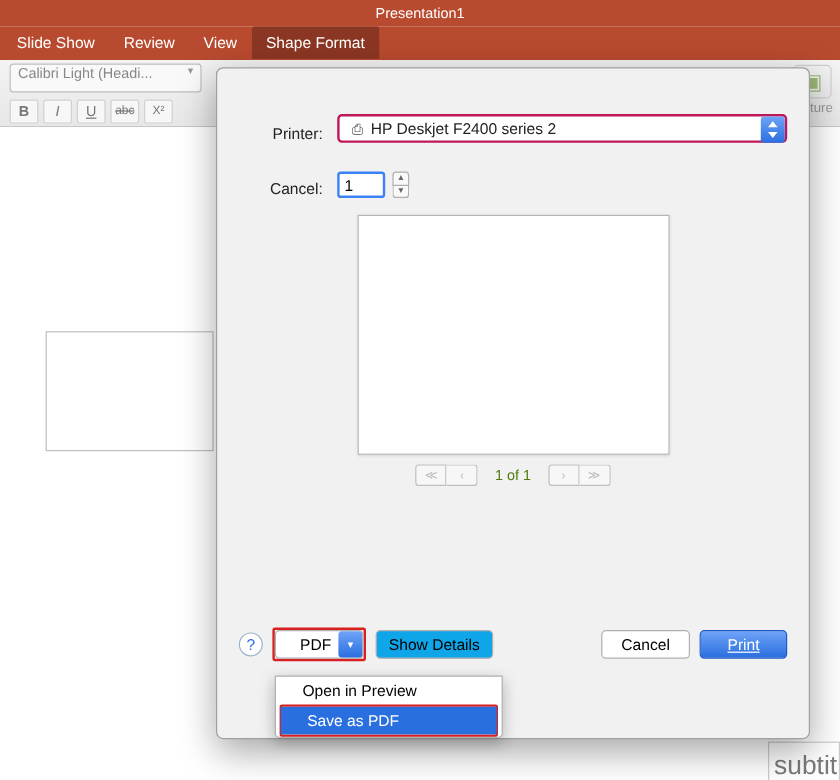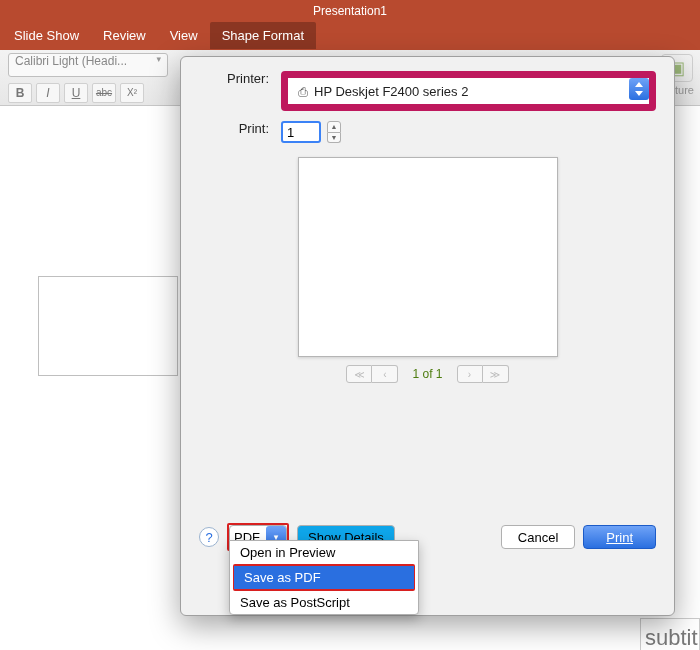--- a/index.html
+++ b/index.html
@@ -14,50 +14,50 @@
   .fmt-row { display: flex; gap: 4px; margin-top: 4px; }
   .fmt-btn { width: 24px; height: 20px; border: 1px solid #d0d0d0; background: #f7f7f7; border-radius: 2px; display: flex; align-items: center; justify-content: center; font-size: 12px; color: #777; cursor: pointer; }
   .left-toolbar { display: flex; flex-direction: column; gap: 2px; }
   .right-toolbar { position: absolute; right: 6px; top: 4px; text-align: center; color: #999; font-size: 11px; }
   .pic-icon { width: 32px; height: 28px; border: 1px solid #d0d0d0; border-radius: 4px; margin: 0 auto 2px; display: flex; align-items: center; justify-content: center; font-size: 18px; color: #9cb87a; }
   .workspace { position: absolute; top: 106px; left: 0; right: 0; bottom: 0; background: #fff; }
   .slide-thumb { position: absolute; left: 38px; top: 170px; width: 140px; height: 100px; background: #fff; border: 1px solid #bfbfbf; }
   .subtitle-box { position: absolute; right: 0; top: 512px; width: 60px; height: 40px; border: 1px solid #ccc; background: #fff; font-size: 22px; color: #7a7a7a; display: flex; align-items: center; justify-content: flex-start; padding-left: 4px; overflow: hidden; }
   .print-dialog { position: absolute; left: 180px; top: 56px; width: 495px; height: 560px; background: #f1f1f1; border: 1px solid #9f9f9f; box-shadow: 0 10px 30px rgba(0,0,0,0.35); border-radius: 6px; }
   .pd-body { padding: 14px 18px 0 18px; }
-  .pd-row { display: flex; align-items: flex-start; margin-bottom: 10px; }
+  .pd-row { display: flex; align-items: flex-end; margin-bottom: 10px; margin-top: 24px; }
   .pd-label { width: 70px; text-align: right; margin-right: 12px; color: #222; font-size: 13px; }
-  .pd-select { flex: 1; height: 40px; background: #fff; border: 7px solid #be185d; border-radius: 4px; display: flex; align-items: center; justify-content: space-between; padding: 0 4px 0 8px; font-size: 13px; color: #222; position: relative; }
+  .pd-select { flex: 1; height: 24px; background: #fff; border: 2px solid #be185d; border-radius: 4px; display: flex; align-items: center; justify-content: space-between; padding: 0 4px 0 8px; font-size: 13px; color: #222; position: relative; }
   .pd-select .cap { width: 20px; height: 22px; background: linear-gradient(#6fa3f7,#2a6fe0); border-radius: 3px; display: flex; align-items: center; justify-content: center; color: #fff; position: absolute; right: 0; top: 0; }
   .pd-select .cap svg { width: 10px; height: 16px; }
   .pd-input { width: 40px; height: 22px; border: 2px solid #3b82f6; border-radius: 3px; font-size: 13px; text-align: left; padding: 0 4px; background: #fff; }
   .stepper { width: 14px; height: 22px; margin-left: 6px; display: flex; flex-direction: column; }
   .stepper div { flex: 1; border: 1px solid #b0b0b0; background: #f9f9f9; font-size: 7px; display: flex; align-items: center; justify-content: center; color: #666; cursor: pointer; }
   .stepper div:first-child { border-radius: 3px 3px 0 0; }
   .stepper div:last-child { border-radius: 0 0 3px 3px; border-top: none; }
   .small-select { width: 60px; height: 22px; background: #fff; border: 1px solid #b0c4e8; border-radius: 4px; display: flex; align-items: center; padding: 0 4px 0 8px; font-size: 13px; position: relative; }
   .small-select .cap { width: 18px; height: 20px; background: linear-gradient(#6fa3f7,#2a6fe0); border-radius: 3px; position: absolute; right: 0; top: 0; display: flex; align-items: center; justify-content: center; color: #fff; }
   .preview { width: 260px; height: 200px; background: #fff; border: 1px solid #b5b5b5; margin: 14px auto 8px; box-shadow: 0 1px 3px rgba(0,0,0,0.15); }
   .pager { display: flex; align-items: center; justify-content: center; gap: 14px; margin-top: 6px; }
   .pager-btn { width: 26px; height: 18px; border: 1px solid #c0c0c0; background: #f7f7f7; border-radius: 3px; display: flex; align-items: center; justify-content: center; font-size: 10px; color: #bbb; cursor: pointer; }
   .pager-group { display: flex; }
   .pager-group .pager-btn:first-child { border-radius: 3px 0 0 3px; }
   .pager-group .pager-btn:last-child { border-radius: 0 3px 3px 0; border-left: none; }
   .page-num { font-size: 12px; color: #4d7c0f; }
   .pd-footer { display: flex; align-items: center; padding: 10px 18px; gap: 8px; position: absolute; bottom: 54px; left: 0; right: 0; }
   .help { width: 20px; height: 20px; border: 1px solid #9bb3d0; border-radius: 50%; color: #2a6fe0; font-size: 13px; display: flex; align-items: center; justify-content: center; background: #fff; cursor: pointer; }
-  .pdf-btn { height: 24px; background: #fff; border: 1px solid #b0b0b0; border-radius: 4px; padding: 0 26px 0 4px; font-size: 13px; display: flex; align-items: center; position: relative; cursor: pointer; }
+  .pdf-btn { height: 24px; background: #fff; border: 1px solid #b0b0b0; border-radius: 4px; padding: 0 26px 0 20px; font-size: 13px; display: flex; align-items: center; position: relative; cursor: pointer; }
   .pdf-btn .chev { position: absolute; right: 0; top: 0; width: 20px; height: 22px; background: linear-gradient(#6fa3f7,#2a6fe0); border-radius: 3px; display: flex; align-items: center; justify-content: center; color: #fff; font-size: 9px; }
   .pdf-wrap { border: 2px solid #d82020; border-radius: 2px; padding: 0; }
   .show-details { height: 24px; padding: 0 10px; background: #0ea5e9; border: 1px solid #b0b0b0; border-radius: 4px; font-size: 13px; cursor: pointer; display: flex; align-items: center; }
   .cancel-btn { height: 24px; padding: 0 16px; background: #fff; border: 1px solid #b0b0b0; border-radius: 4px; font-size: 13px; cursor: pointer; display: flex; align-items: center; }
   .print-btn { height: 24px; padding: 0 22px; background: linear-gradient(#6fa3f7,#2a6fe0); border: 1px solid #1c5bc7; border-radius: 4px; font-size: 13px; cursor: pointer; display: flex; align-items: center; color: #fff; text-decoration: underline; }
   .spacer { flex: 1; }
   .dropdown-menu { position: absolute; left: 48px; bottom: 0; width: 190px; background: #fff; border: 1px solid #b0b0b0; border-radius: 0 0 4px 4px; box-shadow: 0 4px 12px rgba(0,0,0,0.25); }
-  .dropdown-menu .item { padding: 4px 10px; font-size: 13px; cursor: pointer; }
+  .dropdown-menu .item { padding: 4px 22px; font-size: 13px; cursor: pointer; }
   .dropdown-menu .item.sel { background: #2a6fe0; color: #fff; margin: 0 -1px; }
   .sel-wrap { border: 2px solid #d82020; border-radius: 2px; margin: 0 3px; }
   .printer-icon { width: 14px; height: 14px; display: inline-flex; align-items: center; justify-content: center; margin-right: 4px; font-size: 12px; color: #444; }
 </style>
 </head>
 <body>
 
 <div class="titlebar">Presentation1</div>
 
 <div class="ribbon-tabs">
@@ -99,21 +99,21 @@
       <div class="pd-select">
         <span><span class="printer-icon">⎙</span><span>HP Deskjet F2400 series 2</span></span>
         <span class="cap">
             <svg viewBox="0 0 10 16">
               <path d="M5 1 L9 6 L1 6 Z M5 15 L1 10 L9 10 Z" fill="white"></path>
             </svg>
           </span>
       </div>
     </div>
     <div class="pd-row">
-      <div class="pd-label">Print:</div>
+      <div class="pd-label">Cancel:</div>
       <input class="pd-input" value="1" style="">
       <div class="stepper">
         <div>▲</div>
         <div>▼</div>
       </div>
     </div>
     <div class="preview"></div>
     <div class="pager">
       <div class="pager-group">
         <div class="pager-btn">≪</div>
@@ -139,15 +139,14 @@
     <div class="spacer"></div>
     <div class="cancel-btn">Cancel</div>
     <div class="print-btn">Print</div>
   </div>
 
   <div class="dropdown-menu">
     <div class="item">Open in Preview</div>
     <div class="sel-wrap">
       <div class="item sel">Save as PDF</div>
     </div>
-    <div class="item">Save as PostScript</div>
   </div>
 </div>
 
 </body></html>

